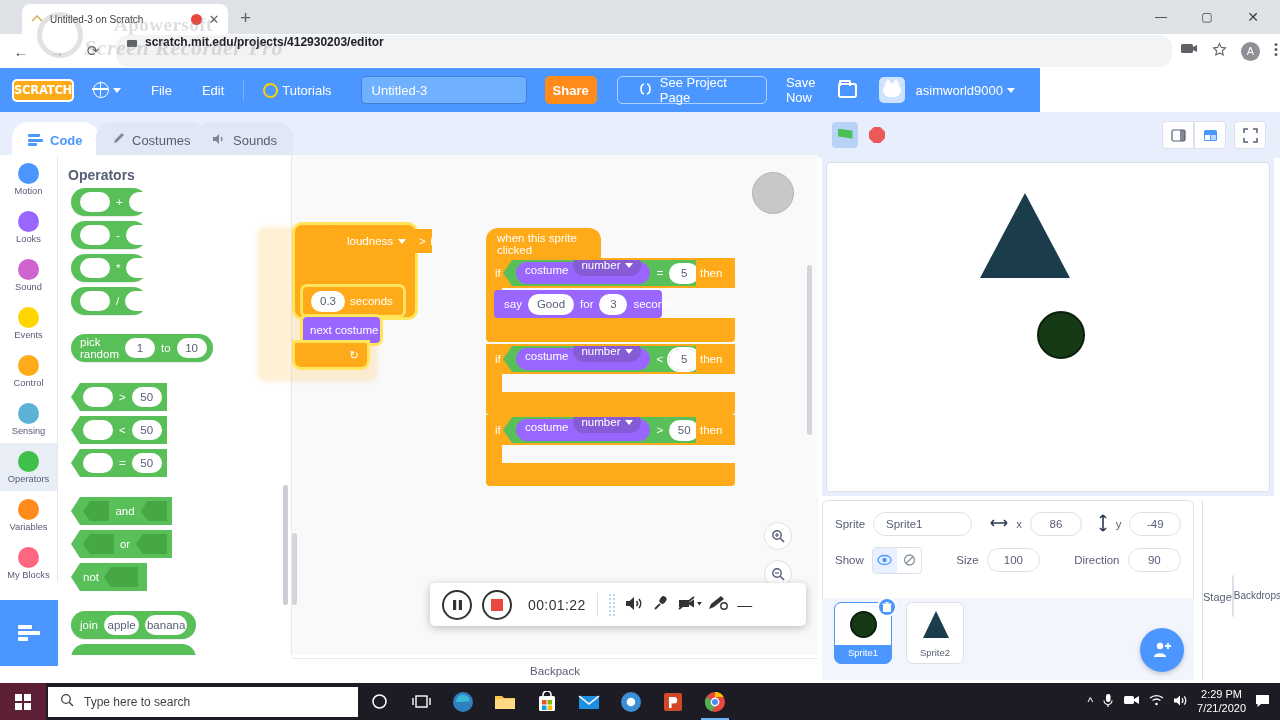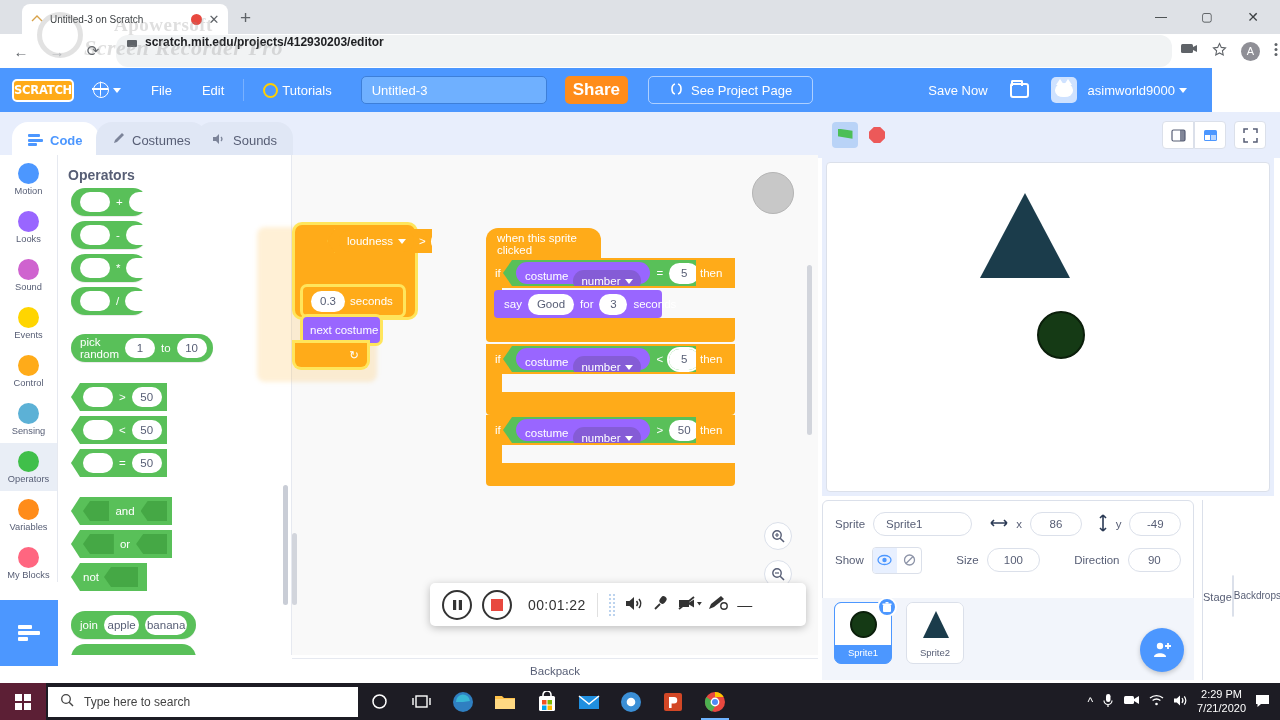--- a/index.html
+++ b/index.html
@@ -43,35 +43,35 @@
   
   .watermark { position:absolute; left:32px; top:4px; width:440px; height:60px; pointer-events:none;
      color:rgba(150,150,150,.30); font-size:19px; font-weight:bold; letter-spacing:.5px;
      font-family:"Liberation Serif", serif; }
   .wm1 { position:absolute; left:82px; top:10px; }
   .wm2 { position:absolute; left:52px; top:31px; font-size:22px; font-style:italic;}
   .wm-ring { position:absolute; left:5px; top:8px; width:46px; height:46px; border-radius:50%;
      border:5px solid rgba(150,150,150,.28); }
 
   
-  .menubar { position:absolute; left:0; top:68px; width:1212px; height:44px; background:#4c97ff;
+  .menubar { position:absolute; left:0; top:68px; width:1040px; height:44px; background:#4c97ff;
      display:flex; align-items:center; gap:8px; }
   .scratch-logo { margin-left:12px; width:62px; height:23px; background:#ffab19; border-radius:5px;
      display:flex; align-items:center; justify-content:center; color:#fff; font-size:11.5px;
      font-weight:bold; letter-spacing:-.2px; border:2px solid #fff; font-family:"DejaVu Sans", sans-serif;}
   .mb-item { color:#fff; font-size:13px; padding:0 11px; height:44px; display:flex; align-items:center; gap:4px; }
   .mb-sep { width:1px; height:22px; background:rgba(255,255,255,.25); }
   .globe { width:16px; height:16px; border-radius:50%; border:1.7px solid #fff; position:relative; }
   .globe:before { content:""; position:absolute; left:-1.7px; top:5.4px; width:16px; height:1.5px; background:#fff; }
   .globe:after { content:""; position:absolute; left:5.6px; top:-1.7px; width:1.5px; height:16px; background:#fff; border-radius:50%;}
   .caret { width:0;height:0;border-left:4px solid transparent;border-right:4px solid transparent;border-top:5px solid #fff; }
   .bulb { width:15px; height:15px; border-radius:50%; border:2px solid #ffd000; }
   .proj-title { margin-left:10px; width:186px; height:28px; background:#6fb0ff; border:1px solid #3d7fd9;
      border-radius:5px; color:#fff; font-size:13px; display:flex; align-items:center; padding:0 10px; }
-  .share-btn { margin-left:10px; height:28px; background:#ff8c1a; color:#fff; font-size:17px; font-weight:bold;
+  .share-btn { margin-left:10px; height:28px; background:#ff8c1a; color:#fff; font-size:13px; font-weight:bold;
      border-radius:5px; padding:0 8px; display:flex; align-items:center; }
   .seeproj { margin-left:12px; height:28px; border:1px solid rgba(255,255,255,.55); border-radius:5px;
      color:#fff; font-size:13px; padding:0 20px; display:flex; align-items:center; gap:7px; }
   .mb-right { margin-left:auto; display:flex; align-items:center; gap:0; padding-right:14px; }
   .folder-ico { width:19px; height:15px; border:2px solid #fff; border-radius:2px 3px 3px 3px; position:relative; }
   .folder-ico:before { content:""; position:absolute; left:-1px; top:-5px; width:8px; height:4px;
      border:2px solid #fff; border-bottom:none; border-radius:2px 2px 0 0;}
   .user-av { width:26px; height:26px; border-radius:5px; background:#cfe2ff; position:relative; overflow:hidden; }
   .cat-face { position:absolute; left:4px; top:6px; width:18px; height:14px; background:#fff; border-radius:50% 50% 45% 45%; }
   .cat-face:before,.cat-face:after { content:""; position:absolute; top:-4px; width:0;height:0;
@@ -119,21 +119,21 @@
   .cursor-ball { position:absolute; left:752px; top:172px; width:42px; height:42px; border-radius:50%;
      background:#c8c8c8; border:1px solid #b4b4b4; }
 
   
   .sb { position:absolute; color:#fff; font-size:11.5px; display:flex; align-items:center; }
   .ctrl { background:#ffab19; }
   .looks { background:#9966ff;text-align:center; }
   .ops  { background:#59c059; }
   .pill { background:#fff; color:#575e75; border-radius:13px; height:21px; display:flex;
      align-items:center; justify-content:center; padding:0 9px; font-size:11.5px; }
-  .purple-pill { background:#9966ff; border-radius:13px; height:22px; display:flex; align-items:flex-start; padding:8px 9px;
+  .purple-pill { background:#9966ff; border-radius:13px; height:22px; display:flex; align-items:flex-end; padding:8px 9px;
      font-size:11.5px; color:#fff; gap:5px; }
   .purple-drop { background:#855cd6; border-radius:13px; height:22px; display:flex; align-items:center;
      padding:0 8px; gap:5px; font-size:11.5px; color:#fff; }
   .wcaret { width:0;height:0;border-left:4px solid transparent;border-right:4px solid transparent;border-top:5px solid #fff; }
 
   
   .stage-head { position:absolute; left:818px; top:112px; width:462px; height:46px; background:#e8eefc;
      display:flex; align-items:center; padding:0 14px; }
   .greenflag { width:26px; height:26px; border-radius:4px; background:#b9d3f7; display:flex; align-items:center; justify-content:center; }
   .flag-sh { width:15px; height:13px; background:#4cbf56; clip-path:polygon(0 0,100% 18%,100% 78%,0 60%); }

